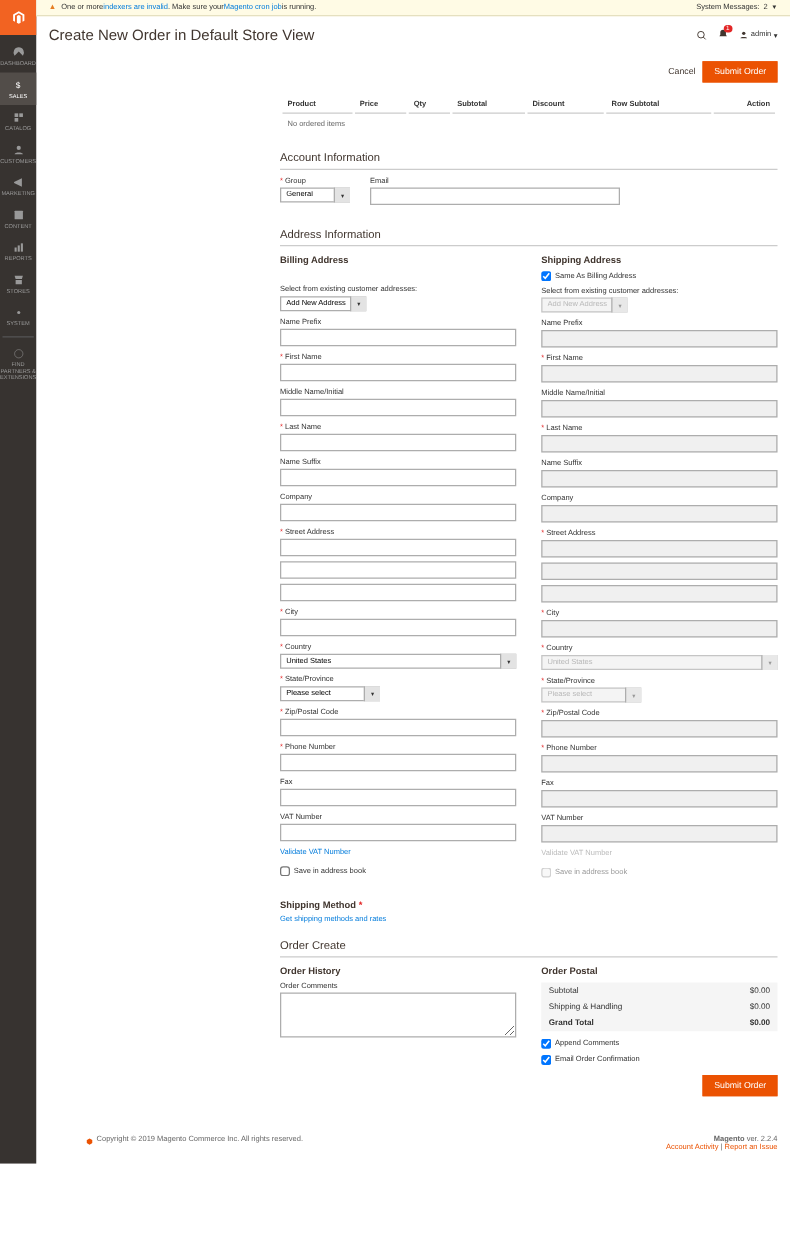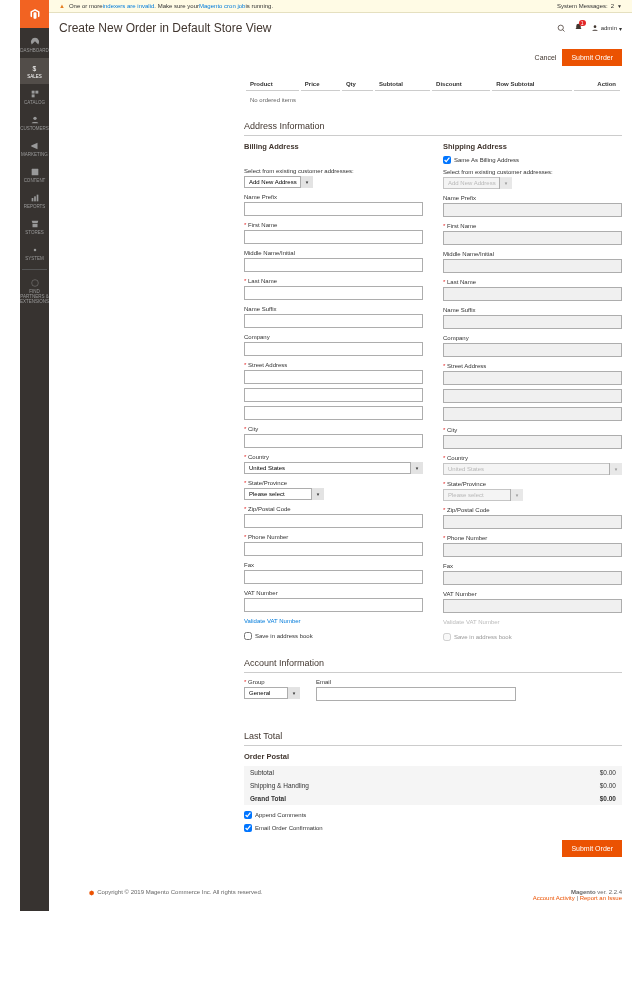--- a/index.html
+++ b/index.html
@@ -1,17 +1,17 @@
 <!DOCTYPE html>
 <html><head>
 <meta charset="utf-8">
 <style>
 * { box-sizing: border-box; margin: 0; padding: 0; }
 body { font-family: 'Helvetica Neue', Arial, sans-serif; font-size: 7px; color: #333; background: #fff; width: 632px; }
-.layout { display: flex; margin-left: 20px; }
+.layout { display: flex; }
 
 
 .sidebar { width: 29px; background: #373330; color: #aaa; flex-shrink: 0; }
 .sidebar-logo { height: 28px; background: #f26322; display: flex; align-items: center; justify-content: center; margin-bottom: 4px; }
 .sidebar-logo svg { width: 12px; height: 12px; }
 .sidebar-item { display: flex; flex-direction: column; align-items: center; justify-content: center; padding: 5px 0; font-size: 4.5px; text-align: center; cursor: pointer; color: #999; }
 .sidebar-item.active { background: #524d49; color: #fff; }
 .sidebar-item .ic { width: 10px; height: 10px; display: block; margin-bottom: 1px; }
 .sidebar-sep { border-top: 1px solid #555; margin: 3px 2px; }
 
@@ -227,20 +227,34 @@
             </thead>
           <tbody>
               <tr>
                 <td colspan="7">No ordered items</td>
               </tr>
             </tbody>
         </table>
       </div>
 
       <div class="section">
+        <h2 class="section-title">Account Information</h2>
+        <div class="inline-fields">
+          <div class="field">
+            <label><span class="req">Group</span></label>
+            <span class="select-wrap"><select><option>General</option></select></span>
+          </div>
+          <div class="field" style="flex:1">
+            <label>Email</label>
+            <input type="text" style="width: 200px;">
+          </div>
+        </div>
+      </div>
+
+      <div class="section">
         <h2 class="section-title">Address Information</h2>
         <div class="row2">
 
           <div class="col">
             <div class="subsection-title">Billing Address</div>
             <div style="height:12px"></div>
             <div class="field">
               <label>Select from existing customer addresses:</label>
               <span class="select-wrap"><select><option>Add New Address</option></select></span>
             </div>
@@ -300,41 +314,38 @@
             <div style="height:8px"></div>
             <label class="checkbox-line disabled">
                 <input type="checkbox" disabled="" style="">
                 <span>Save in address book</span>
               </label>
           </div>
         </div>
       </div>
 
       <div class="section">
-        <h2 class="section-title">Account Information</h2>
-        <div class="inline-fields">
-          <div class="field">
-            <label><span class="req">Group</span></label>
-            <span class="select-wrap"><select><option>General</option></select></span>
-          </div>
-          <div class="field" style="flex:1">
-            <label>Email</label>
-            <input type="text" style="width: 200px;">
-          </div>
-        </div>
-      </div>
-
-      <div class="section">
         <div class="row2">
-        </div>
-      </div>
-
-      <div class="section">
-        <h2 class="section-title">Last Total</h2>
+          <div class="col">
+            <div class="subsection-title shipping-req">Shipping Method</div>
+            <div class="link-action">Get shipping methods and rates</div>
+          </div>
+        </div>
+      </div>
+
+      <div class="section">
+        <h2 class="section-title">Order Create</h2>
         <div class="row2">
+          <div class="col">
+            <div class="subsection-title">Order History</div>
+            <div class="field">
+              <label>Order Comments</label>
+              <textarea style=""></textarea>
+            </div>
+          </div>
           <div class="col">
             <div class="subsection-title">Order Postal</div>
             <div class="totals">
               <div class="totals-row">
                   <span>Subtotal</span>
                   <span>$0.00</span>
                 </div>
               <div class="totals-row">
                   <span>Shipping &amp; Handling</span>
                   <span>$0.00</span>

